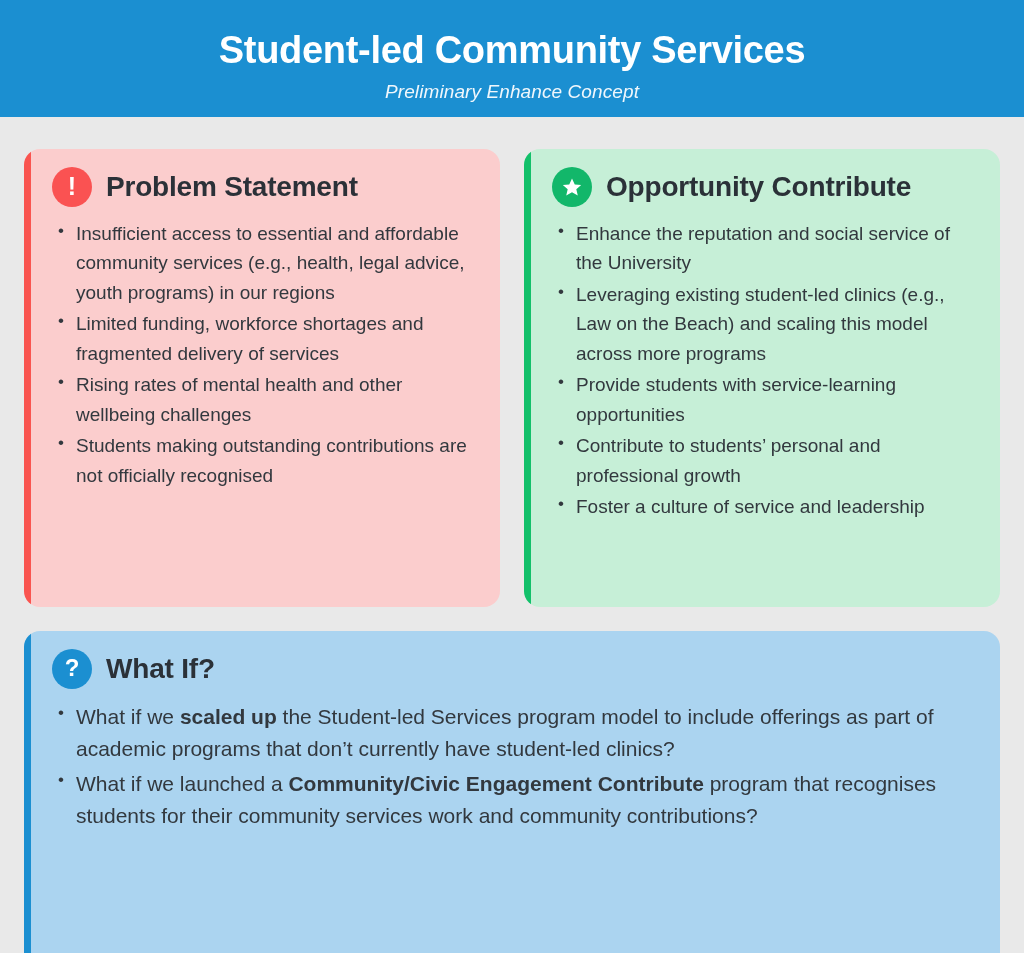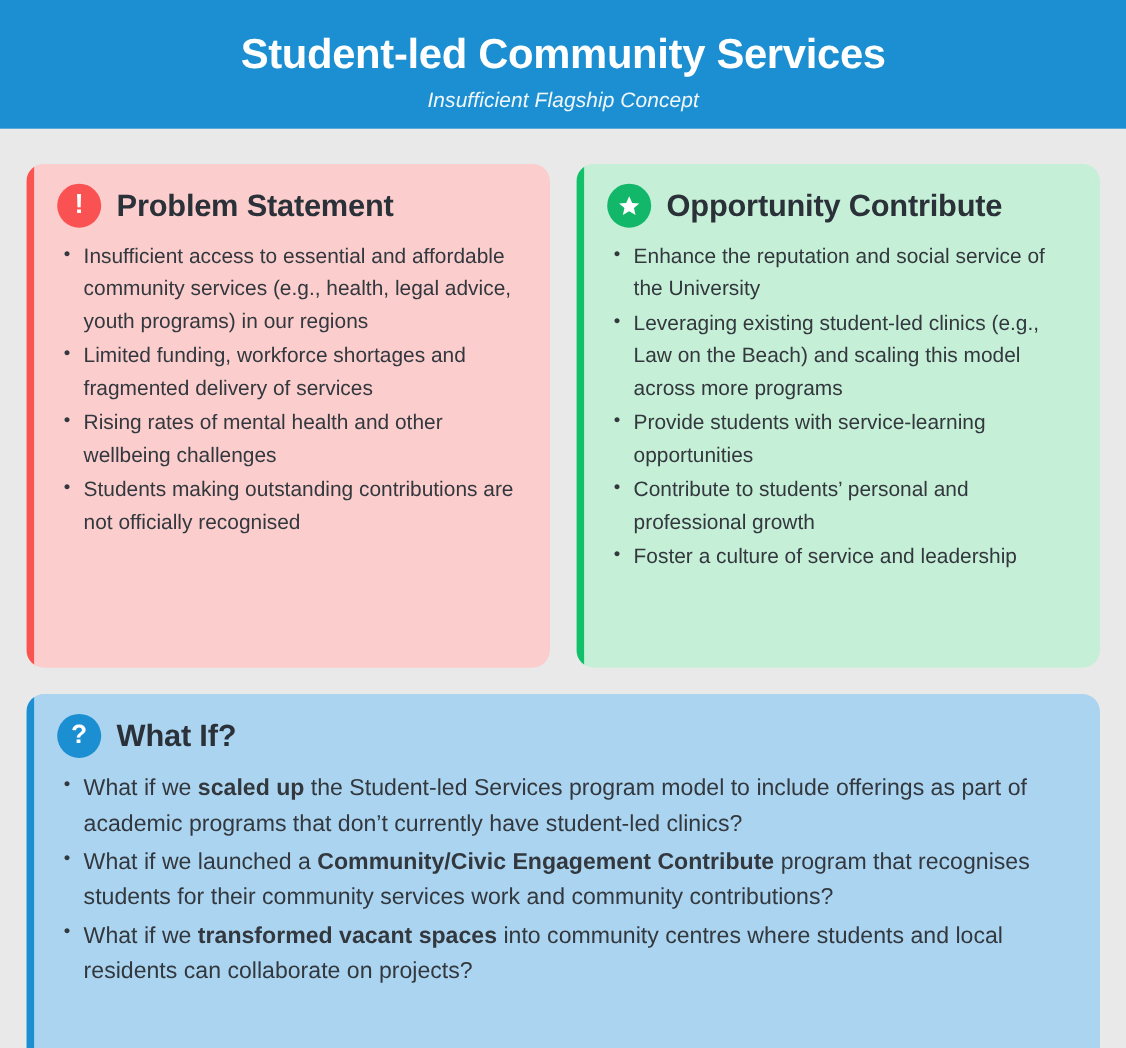--- a/index.html
+++ b/index.html
@@ -150,21 +150,21 @@
   }
   .bullets-wide li::before { top: 0px; }
 
   b { font-weight: bold; text-align: right; }
 </style>
 </head>
 <body>
 
 <div class="header">
   <div class="header-title">Student-led Community Services</div>
-  <div class="header-subtitle">Insufficient Flagship Concept</div>
+  <div class="header-subtitle">Preliminary Enhance Concept</div>
 </div>
 
 <div class="board">
 
   <div class="row-top">
 
     <section class="card card-problem">
       <div class="card-head">
         <span class="badge badge-alert">!</span>
         <h2 class="card-title">Problem Statement</h2>
@@ -202,19 +202,16 @@
       <span class="badge badge-help">?</span>
       <h2 class="card-title">What If?</h2>
     </div>
     <ul class="bullets bullets-wide">
       <li>
         <span>What if we </span><b>scaled up</b><span> the Student-led Services program model to include offerings as part of academic programs that don’t currently have student-led clinics?</span>
       </li>
       <li>
         <span>What if we launched a </span><b>Community/Civic Engagement Contribute</b><span> program that recognises students for their community services work and community contributions?</span>
       </li>
-      <li>
-        <span>What if we </span><b>transformed vacant spaces</b><span> into community centres where students and local residents can collaborate on projects?</span>
-      </li>
     </ul>
   </section>
 
 </div>
 
 </body></html>

